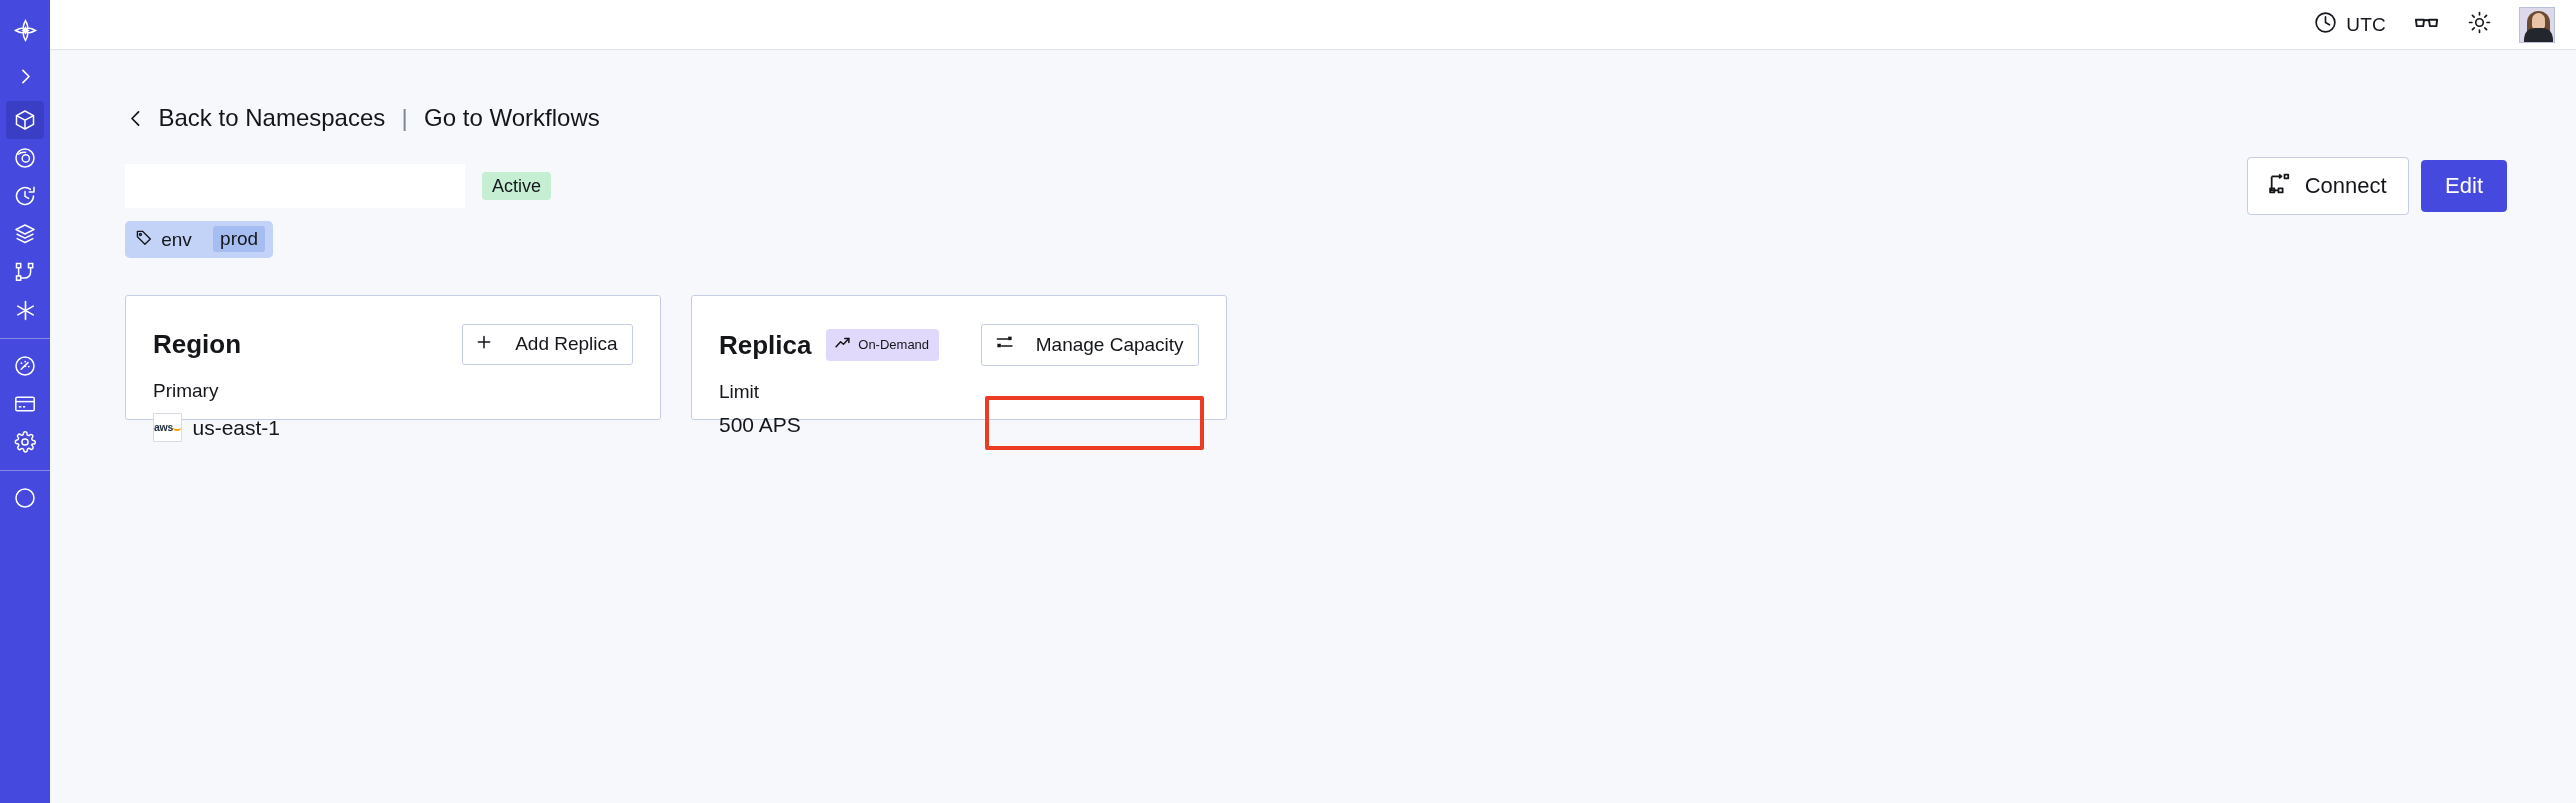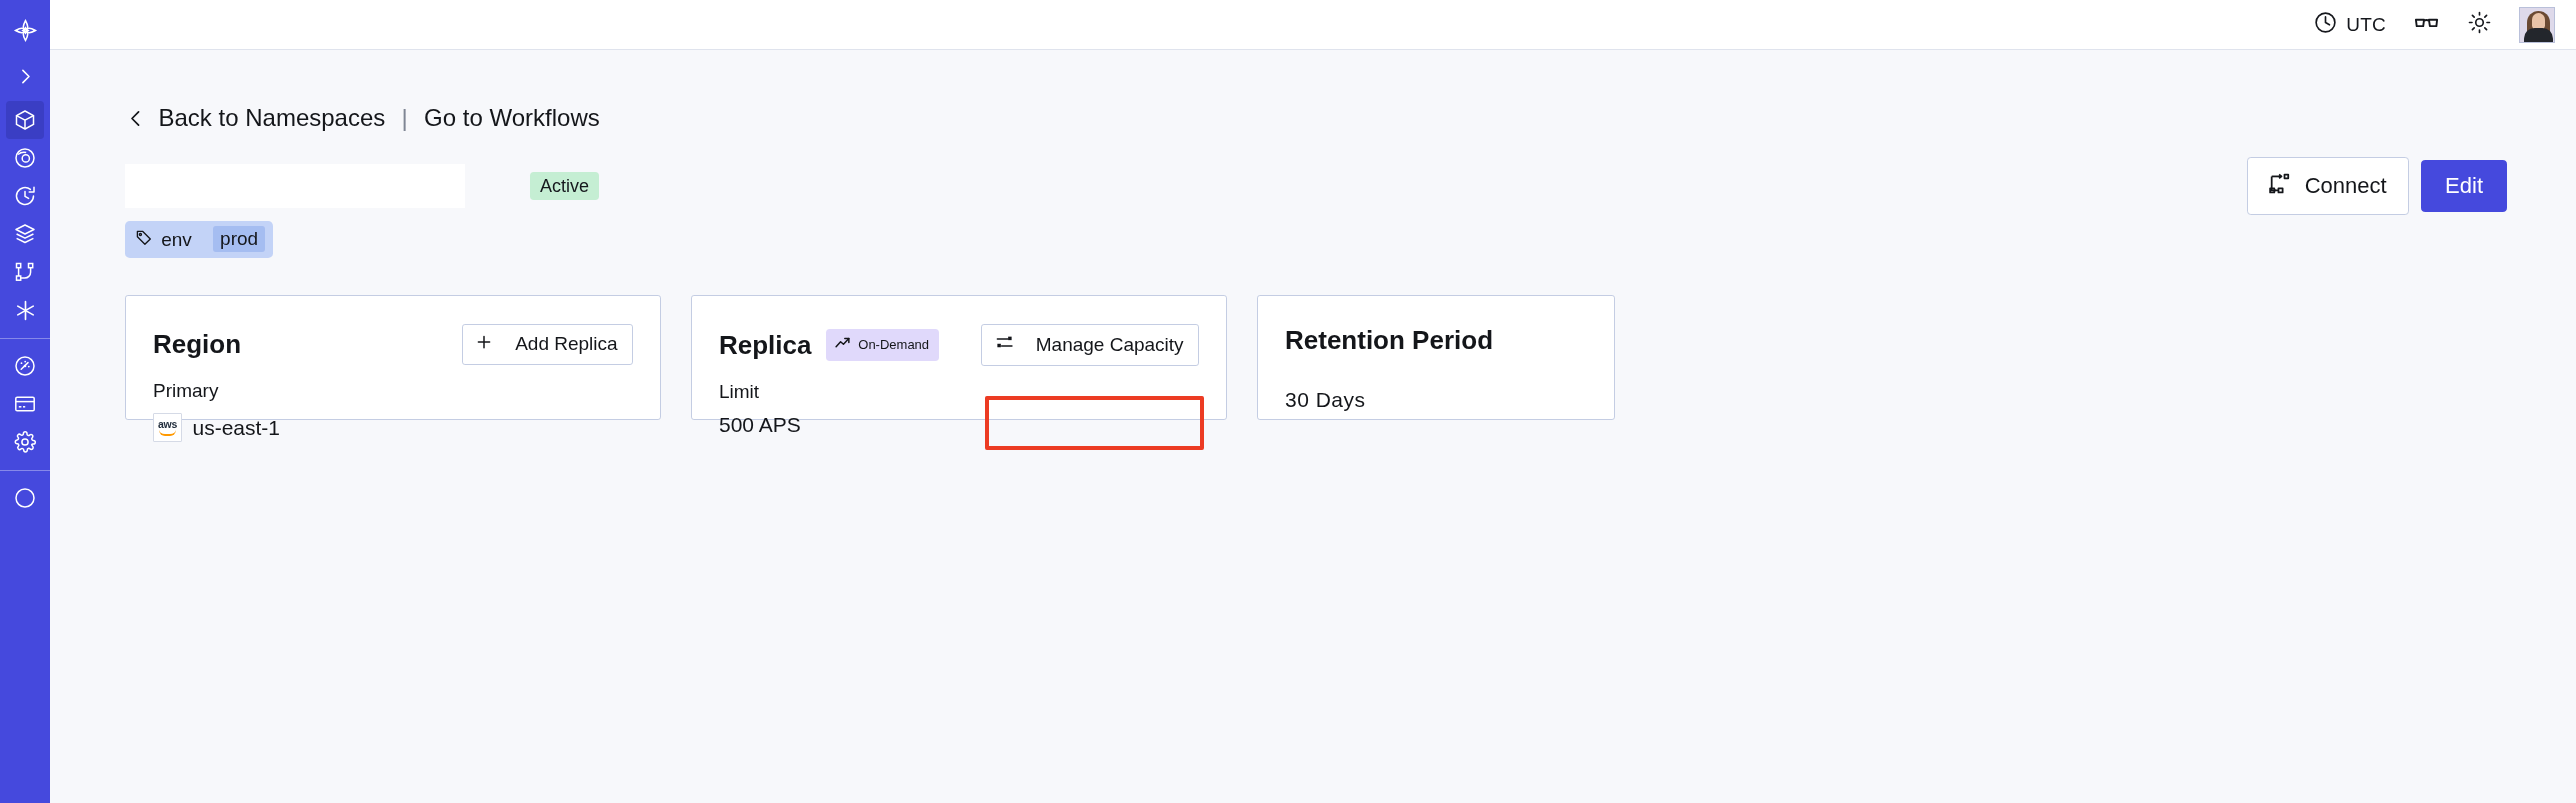--- a/index.html
+++ b/index.html
@@ -139,21 +139,20 @@
   .breadcrumb .chev { display: flex; align-items: center; }
   .crumb-sep { color: #7f8694; margin: 0 3.8px; font-weight: 300; }
   .crumb-link { color: #14161a; }
 
   
   .title-row {
     display: flex;
     align-items: center;
     margin-top: 32px;
     height: 44px;
-    gap: 48px;
   }
   .ns-name-redacted {
     width: 340px;
     height: 44px;
     background: #ffffff;
     position: relative;
   }
   .badge-active {
     margin-left: 17.3px;
     background: #c5eed3;
@@ -310,21 +309,21 @@
     gap: 10.5px;
   }
   .retention-value { margin-top: 32px; letter-spacing: 0.5px; }
 
   .aws-logo {
     width: 29px;
     height: 29px;
     border: 1px solid #d5dae6;
     background: #ffffff;
     display: flex;
-    flex-direction: column;
+    flex-direction: row;
     align-items: center;
     justify-content: center;
     flex: 0 0 auto;
     border-radius: 1px;
   }
   .aws-logo .aws-txt {
     font-size: 10.5px;
     font-weight: bold;
     color: #232f3e;
     line-height: 1;
@@ -617,26 +616,20 @@
                   <rect x="3" y="13.6" width="4.4" height="4.4" fill="#14161a" stroke="none"></rect>
                 </svg>
               </span>
               <span>Manage Capacity</span>
             </button>
           </div>
           <div class="card-label">Limit</div>
           <div class="card-value">500 APS</div>
         </section>
 
-        <section class="card card-retention">
-          <div class="card-head">
-            <span class="card-title">Retention Period</span>
-          </div>
-          <div class="card-value retention-value">30 Days</div>
-        </section>
 
       </div>
 
       <div class="annot-box" id="annot" style="left: 935px; top: 346px; width: 219px; height: 54px; border-color: rgb(236, 59, 35);"></div>
 
     </main>
   </div>
 </div>
 
 

